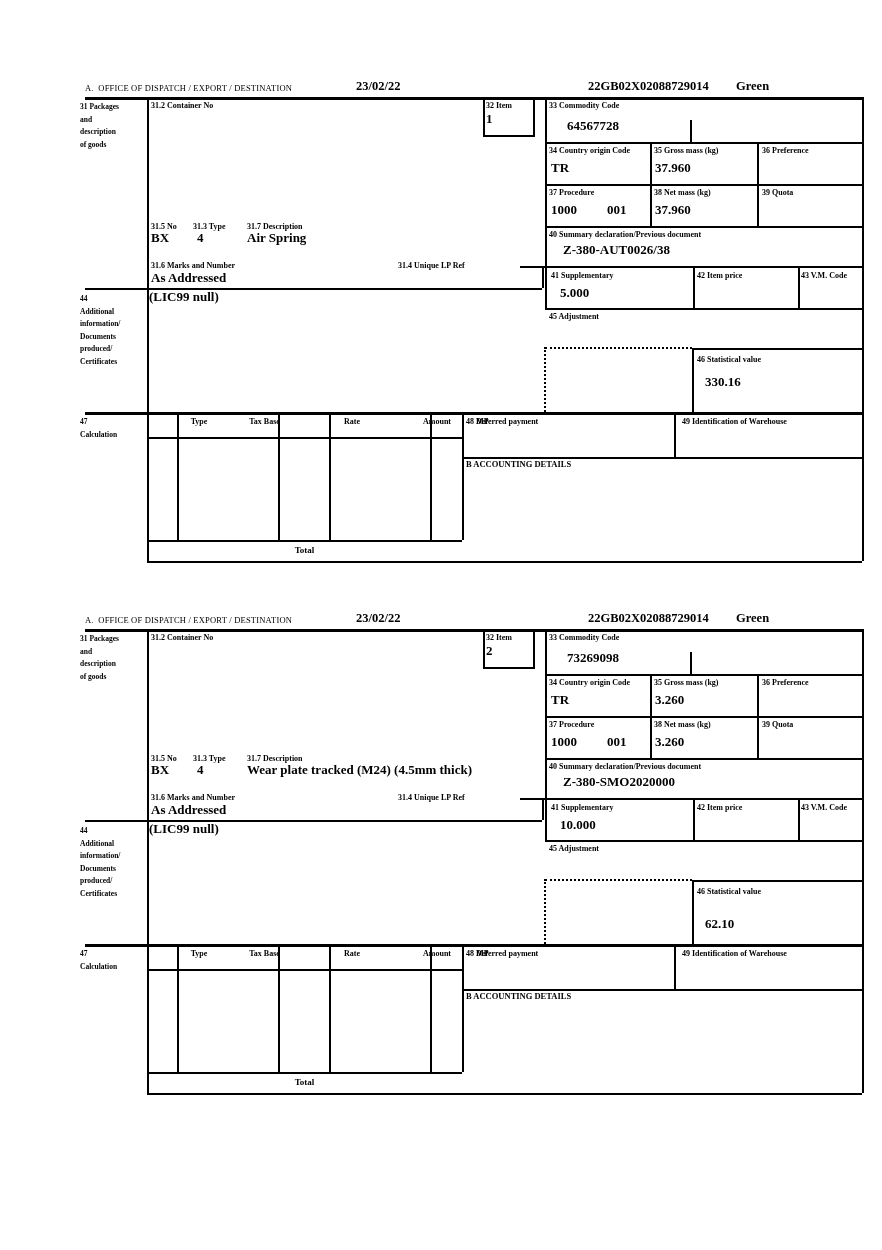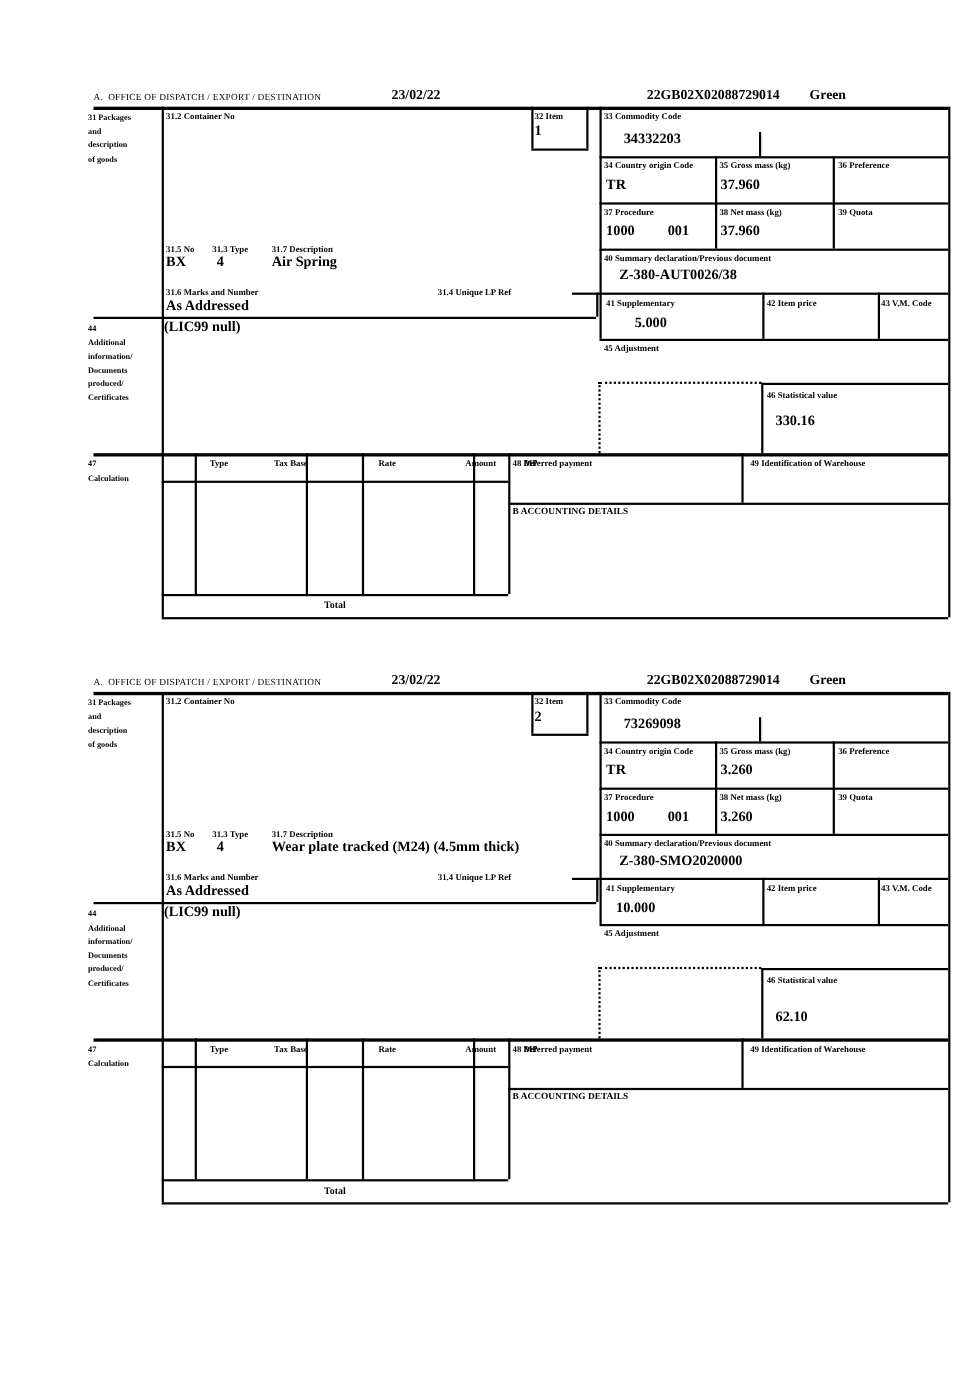--- a/index.html
+++ b/index.html
@@ -86,36 +86,36 @@
     <span class="lbl" style="left:169px;top:144px;">31.7 Description</span>
     <span class="val" style="left:73px;top:153px;">BX</span>
     <span class="val" style="left:119px;top:153px;">4</span>
     <span class="val" style="left:169px;top:153px;text-align:right;">Air Spring</span>
     <span class="lbl" style="left:73px;top:183px;">31.6 Marks and Number</span>
     <span class="lbl" style="left:320px;top:183px;">31.4 Unique LP Ref</span>
     <span class="val" style="left:73px;top:193px;">As Addressed</span>
     <span class="val" style="left:71px;top:212px;">(LIC99 null)</span>
 
     <span class="lbl" style="left:471px;top:23px;">33 Commodity Code</span>
-    <span class="val" style="left:489px;top:41px;">34332203</span>
+    <span class="val" style="left:489px;top:41px;">64567728</span>
     <span class="lbl" style="left:471px;top:68px;">34 Country origin Code</span>
     <span class="val" style="left:473px;top:83px;">TR</span>
     <span class="lbl" style="left:576px;top:68px;">35 Gross mass (kg)</span>
     <span class="val" style="left:577px;top:83px;">37.960</span>
     <span class="lbl" style="left:684px;top:68px;">36 Preference</span>
     <span class="lbl" style="left:471px;top:110px;">37 Procedure</span>
     <span class="val" style="left:473px;top:125px;">1000</span>
     <span class="val" style="left:529px;top:125px;">001</span>
     <span class="lbl" style="left:576px;top:110px;">38 Net mass (kg)</span>
     <span class="val" style="left:577px;top:125px;">37.960</span>
     <span class="lbl" style="left:684px;top:110px;">39 Quota</span>
     <span class="lbl" style="left:471px;top:152px;">40 Summary declaration/Previous document</span>
     <span class="val" style="left:485px;top:165px;">Z-380-AUT0026/38</span>
     <span class="lbl" style="left:473px;top:193px;">41 Supplementary</span>
-    <span class="val" style="left:499px;top:208px;">5.000</span>
+    <span class="val" style="left:482px;top:208px;">5.000</span>
     <span class="lbl" style="left:619px;top:193px;">42 Item price</span>
     <span class="lbl" style="left:723px;top:193px;">43 V.M. Code</span>
     <span class="lbl" style="left:471px;top:234px;">45 Adjustment</span>
     <span class="lbl" style="left:619px;top:277px;">46 Statistical value</span>
     <span class="val" style="left:627px;top:297px;">330.16</span>
 
     <span class="colhead ctr" style="left:69px;width:30px;">Type</span>
     <span class="colhead ctr" style="left:99px;width:101px;">Tax Base</span>
     <span class="colhead rgt" style="left:200px;width:45px;">Rate</span>
     <span class="colhead rgt" style="left:251px;width:85px;">Amount</span>

